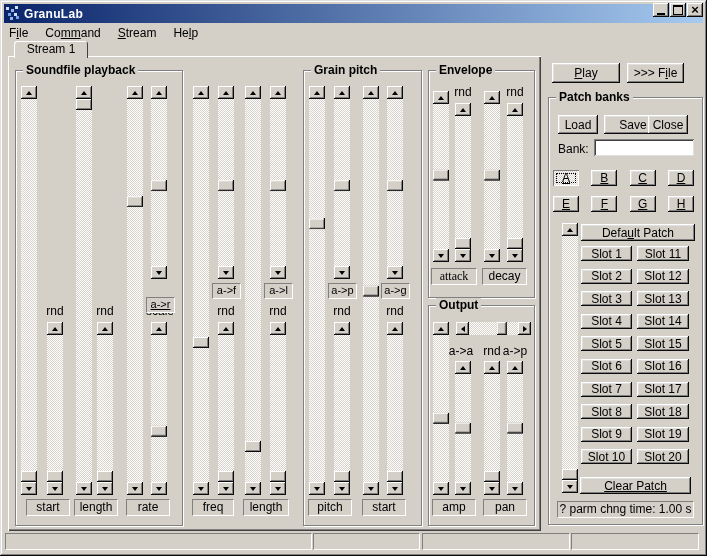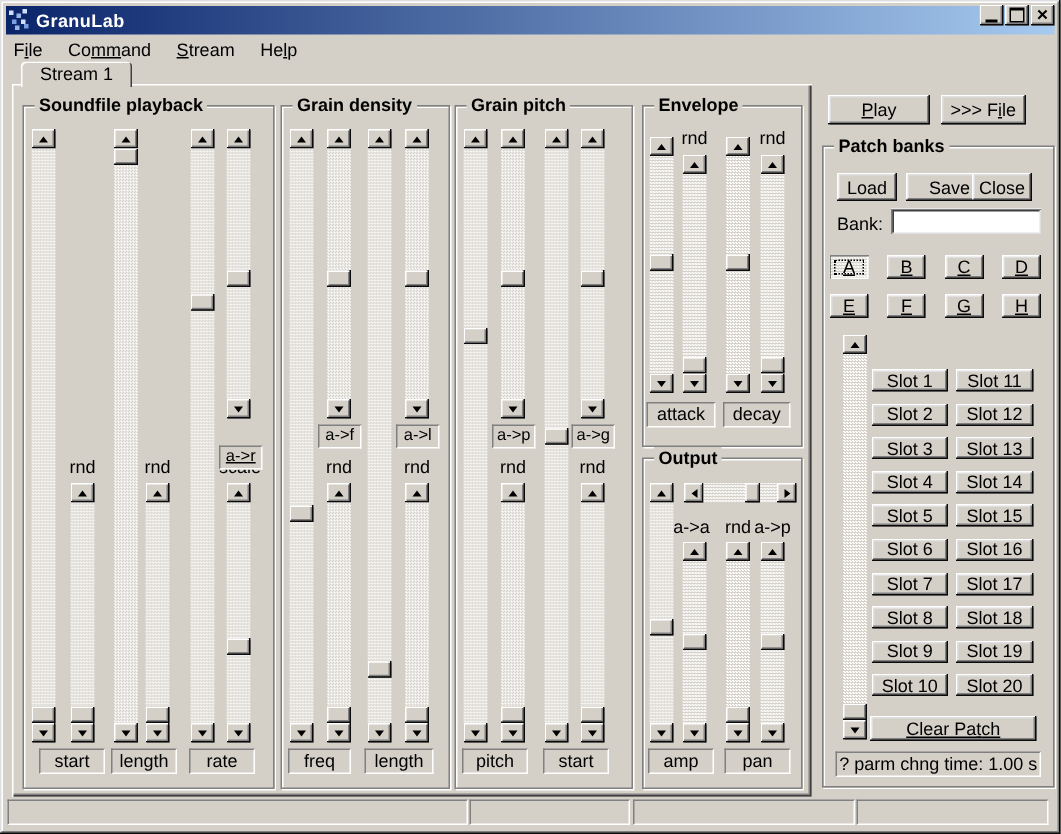--- a/index.html
+++ b/index.html
@@ -109,23 +109,20 @@
       <div class="menu-item"><u>S</u>tream</div>
       <div class="menu-item">He<u>l</u>p</div>
     </div>
 
   <div class="tab"><span>Stream 1</span></div>
   <div class="tabpage"></div>
 
   <div class="group" style="left:15px;top:70px;width:166px;height:454px;">
     <span class="group-title">Soundfile playback</span>
     </div>
-  <div class="group" style="left:187px;top:70px;width:111px;height:454px;">
-    <span class="group-title">Grain density</span>
-    </div>
   <div class="group" style="left:303px;top:70px;width:117px;height:454px;">
     <span class="group-title">Grain pitch</span>
     </div>
   <div class="group" style="left:428px;top:70px;width:105px;height:226px;">
     <span class="group-title">Envelope</span>
     </div>
   <div class="group" style="left:428px;top:305px;width:105px;height:219px;">
     <span class="group-title">Output</span>
     </div>
   <div class="group" style="left:548px;top:97px;width:153px;height:426px;">
@@ -161,20 +158,21 @@
         <u>F</u>
       </div>
       <div class="btn bank-btn" style="height: 16px;">
         <u>G</u>
       </div>
       <div class="btn bank-btn" style="height: 16px;">
         <u>H</u>
       </div>
     </div>
 
+  <div class="btn" style="left:581px;top:224px;width:114px;height:17px;">Defa<u>u</u>lt Patch</div>
   <div id="slot-grid">
       <div class="btn">Slot 1</div>
       <div class="btn">Slot 2</div>
       <div class="btn">Slot 3</div>
       <div class="btn">Slot 4</div>
       <div class="btn">Slot 5</div>
       <div class="btn">Slot 6</div>
       <div class="btn">Slot 7</div>
       <div class="btn">Slot 8</div>
       <div class="btn">Slot 9</div>
@@ -536,15 +534,15 @@
     <div class="route-box" style="left: 381px; top: 283px; width: 27px;">a-&gt;g</div>
     <div class="param-box" style="left: 26px; top: 499px; width: 42px;">start</div>
     <div class="param-box" style="left: 74px; top: 499px; width: 42px;">length</div>
     <div class="param-box" style="left: 126px; top: 499px; width: 42px;">rate</div>
     <div class="param-box" style="left: 192px; top: 499px; width: 40px;">freq</div>
     <div class="param-box" style="left: 243px; top: 499px; width: 44px;">length</div>
     <div class="param-box" style="left: 308px; top: 499px; width: 42px;">pitch</div>
     <div class="param-box" style="left: 362px; top: 499px; width: 42px;">start</div>
     <div class="param-box" style="left: 432px; top: 499px; width: 42px;">amp</div>
     <div class="param-box" style="left: 483px; top: 499px; width: 42px;">pan</div>
-    <div class="param-box" style="left: 431px; top: 268px; width: 44px;">attack</div>
+    <div class="param-box" style="left: 431px; top: 268px; width: 44px; font-family: Liberation Serif, serif;">attack</div>
     <div class="param-box" style="left: 482px; top: 268px; width: 43px;">decay</div>
   </div>
 
 </body></html>

